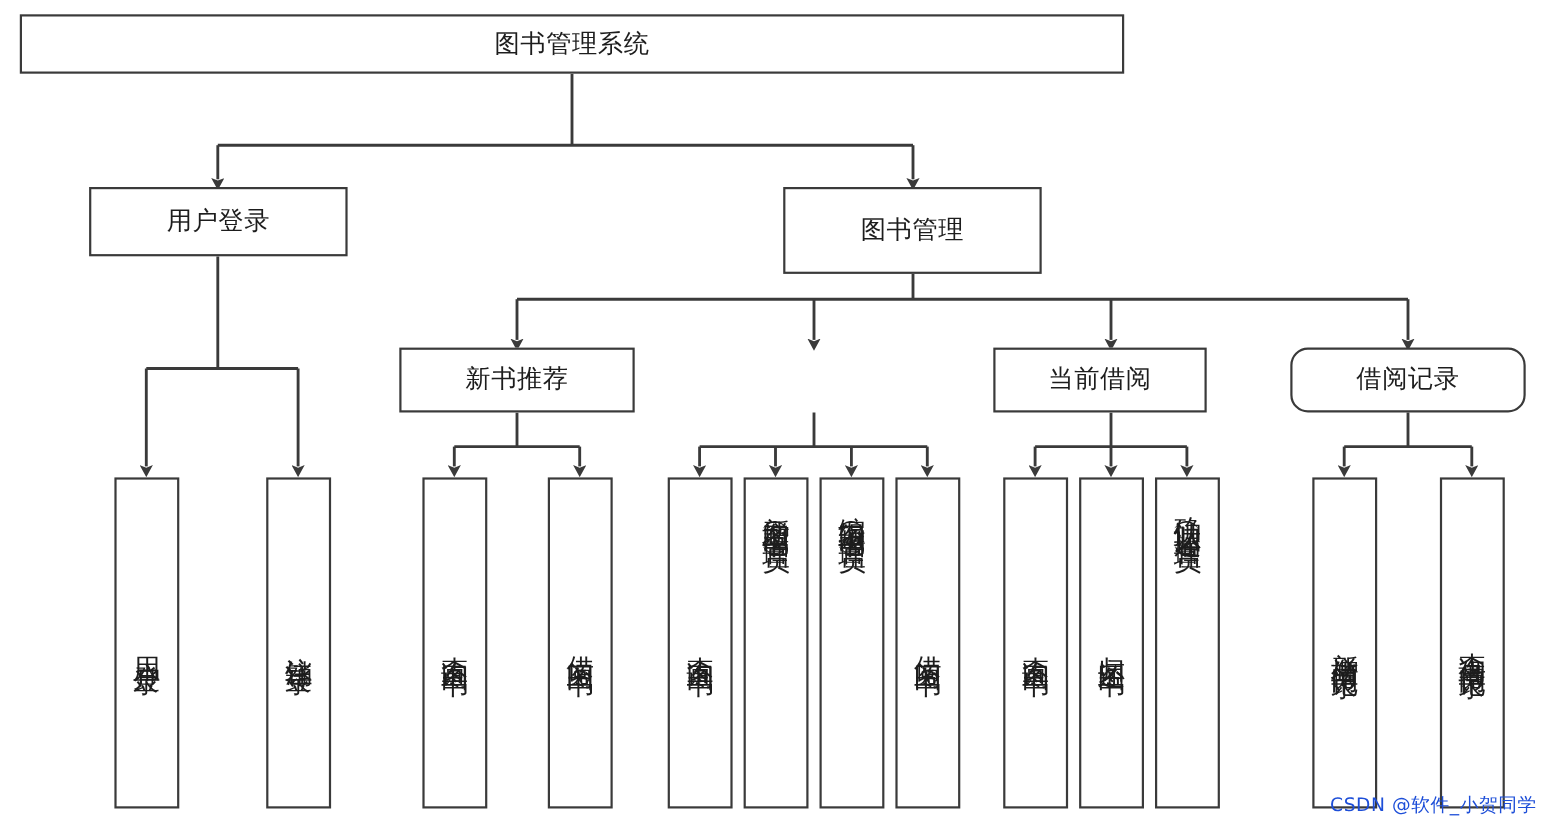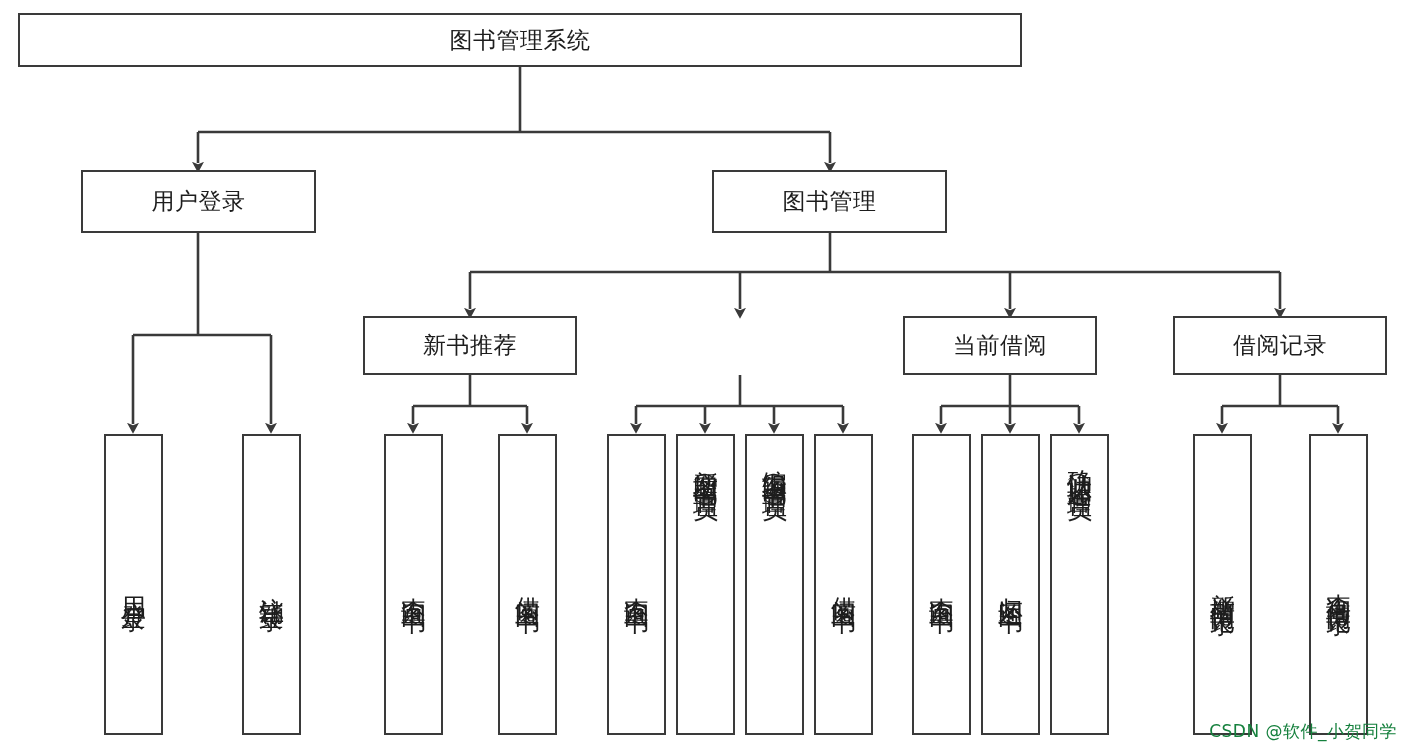--- a/index.html
+++ b/index.html
@@ -62,21 +62,21 @@
   }
   .node.vert.centered {
     align-items: center;
     padding-top: 0;
   }
   .watermark {
     position: absolute;
     right: 8px;
     bottom: 4px;
     font-size: 17px;
-    color: #15803d;
+    color: #1d4ed8;
     letter-spacing: 0.5px;
     white-space: nowrap;
     z-index: 5;
     font-family: "DejaVu Sans", "Liberation Sans", sans-serif;
   }
 </style>
 </head>
 <body>
 
 <div id="stage">
@@ -132,34 +132,34 @@
   </svg>
 
   <div class="node horiz" style="left:18px; top:13px; width:1004px; height:54px;">
     <span class="label">图书管理系统</span>
   </div>
 
   <div class="node horiz" style="left:81px; top:170px; width:235px; height:63px;">
     <span class="label">用户登录</span>
   </div>
 
-  <div class="node horiz" style="left:712px; top:170px; width:235px; height:63px;">
+  <div class="node horiz" style="left:712px; top:170px; width:235px; height:79px;">
     <span class="label">图书管理</span>
   </div>
 
   <div class="node horiz" style="left:363px; top:316px; width:214px; height:59px;text-align:center;">
     <span class="label">新书推荐</span>
   </div>
 
 
   <div class="node horiz" style="left:903px; top:316px; width:194px; height:59px;">
     <span class="label">当前借阅</span>
   </div>
 
-  <div class="node horiz" style="left:1173px; top:316px; width:214px; height:59px;">
+  <div class="node horiz" style="left:1173px; top:316px; width:214px; height:59px;border-radius:16px;">
     <span class="label">借阅记录</span>
   </div>
 
   <div class="node vert centered" style="left:104px; top:434px; width:59px; height:301px;">
     <span class="label">用户登录</span>
   </div>
 
   <div class="node vert centered" style="left:242px; top:434px; width:59px; height:301px;">
     <span class="label">注销登录</span>
   </div>

